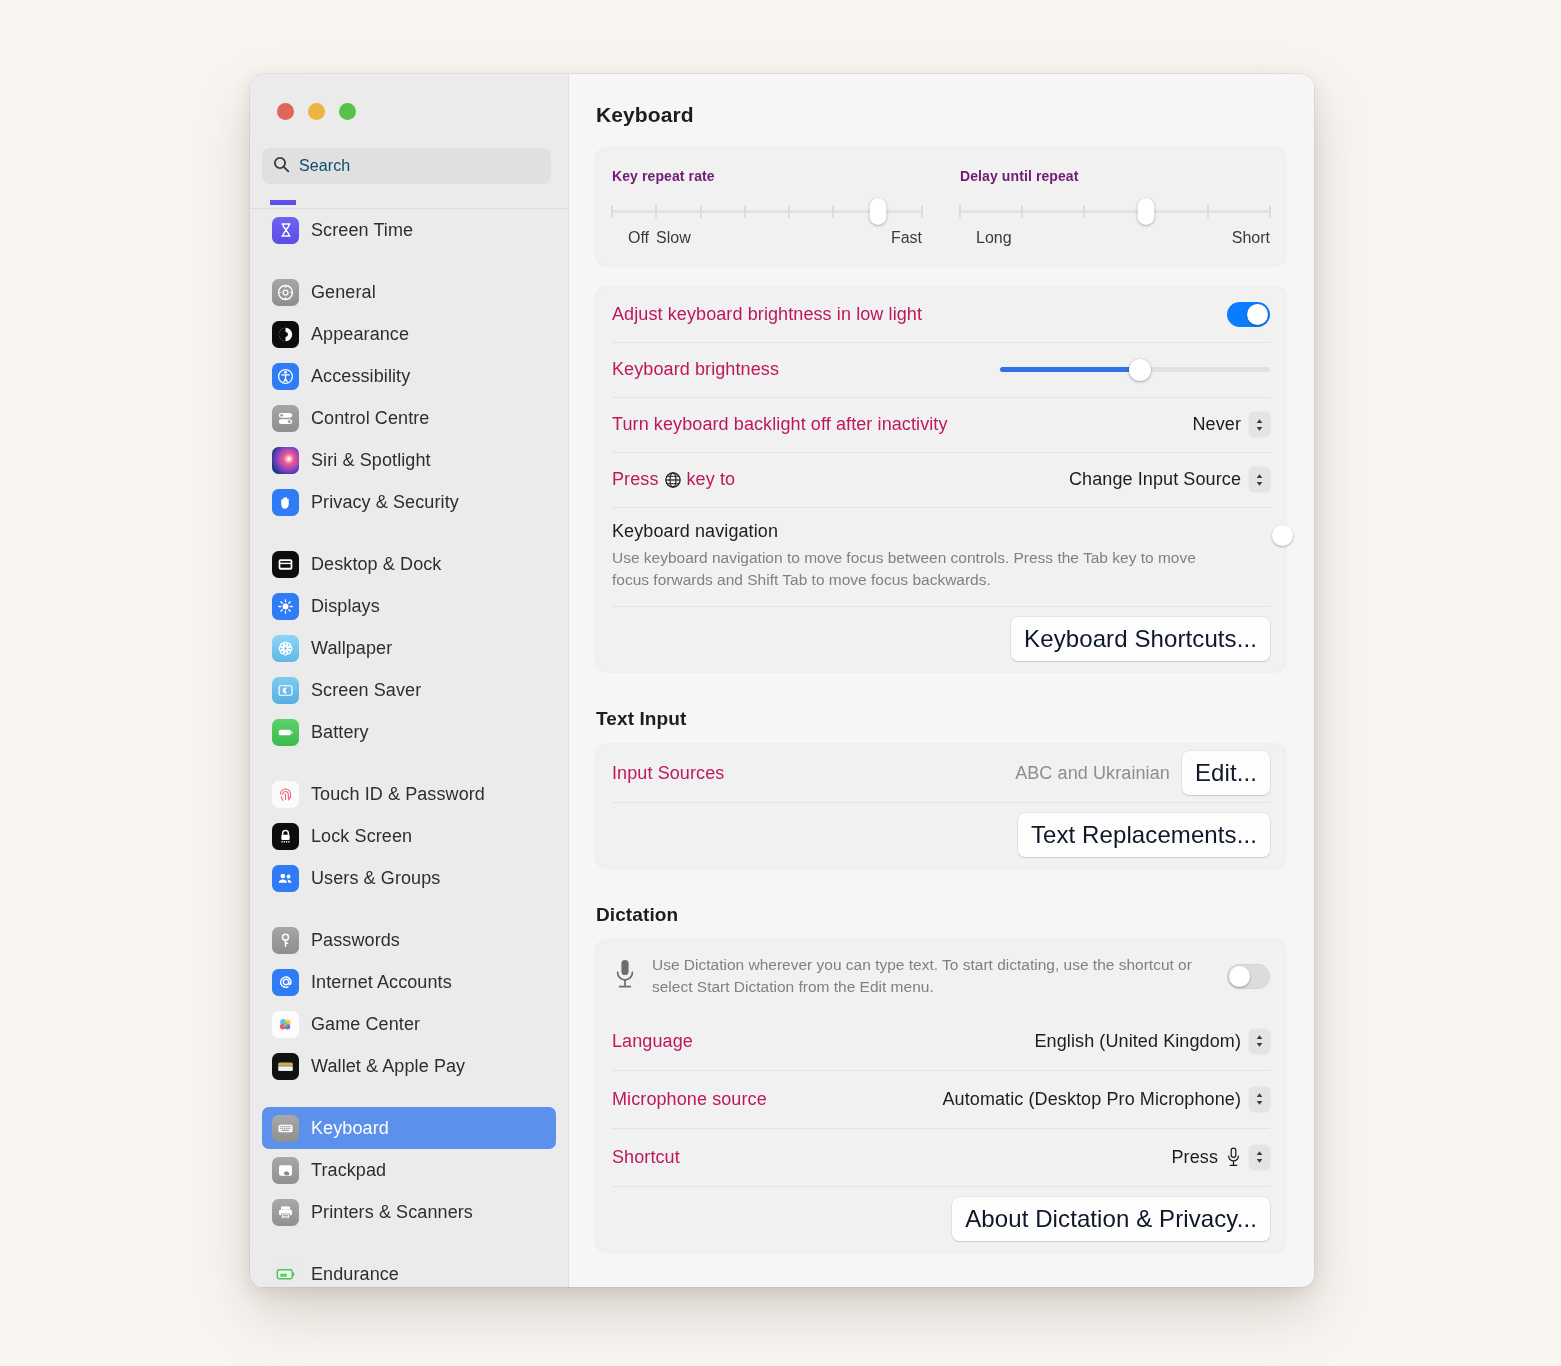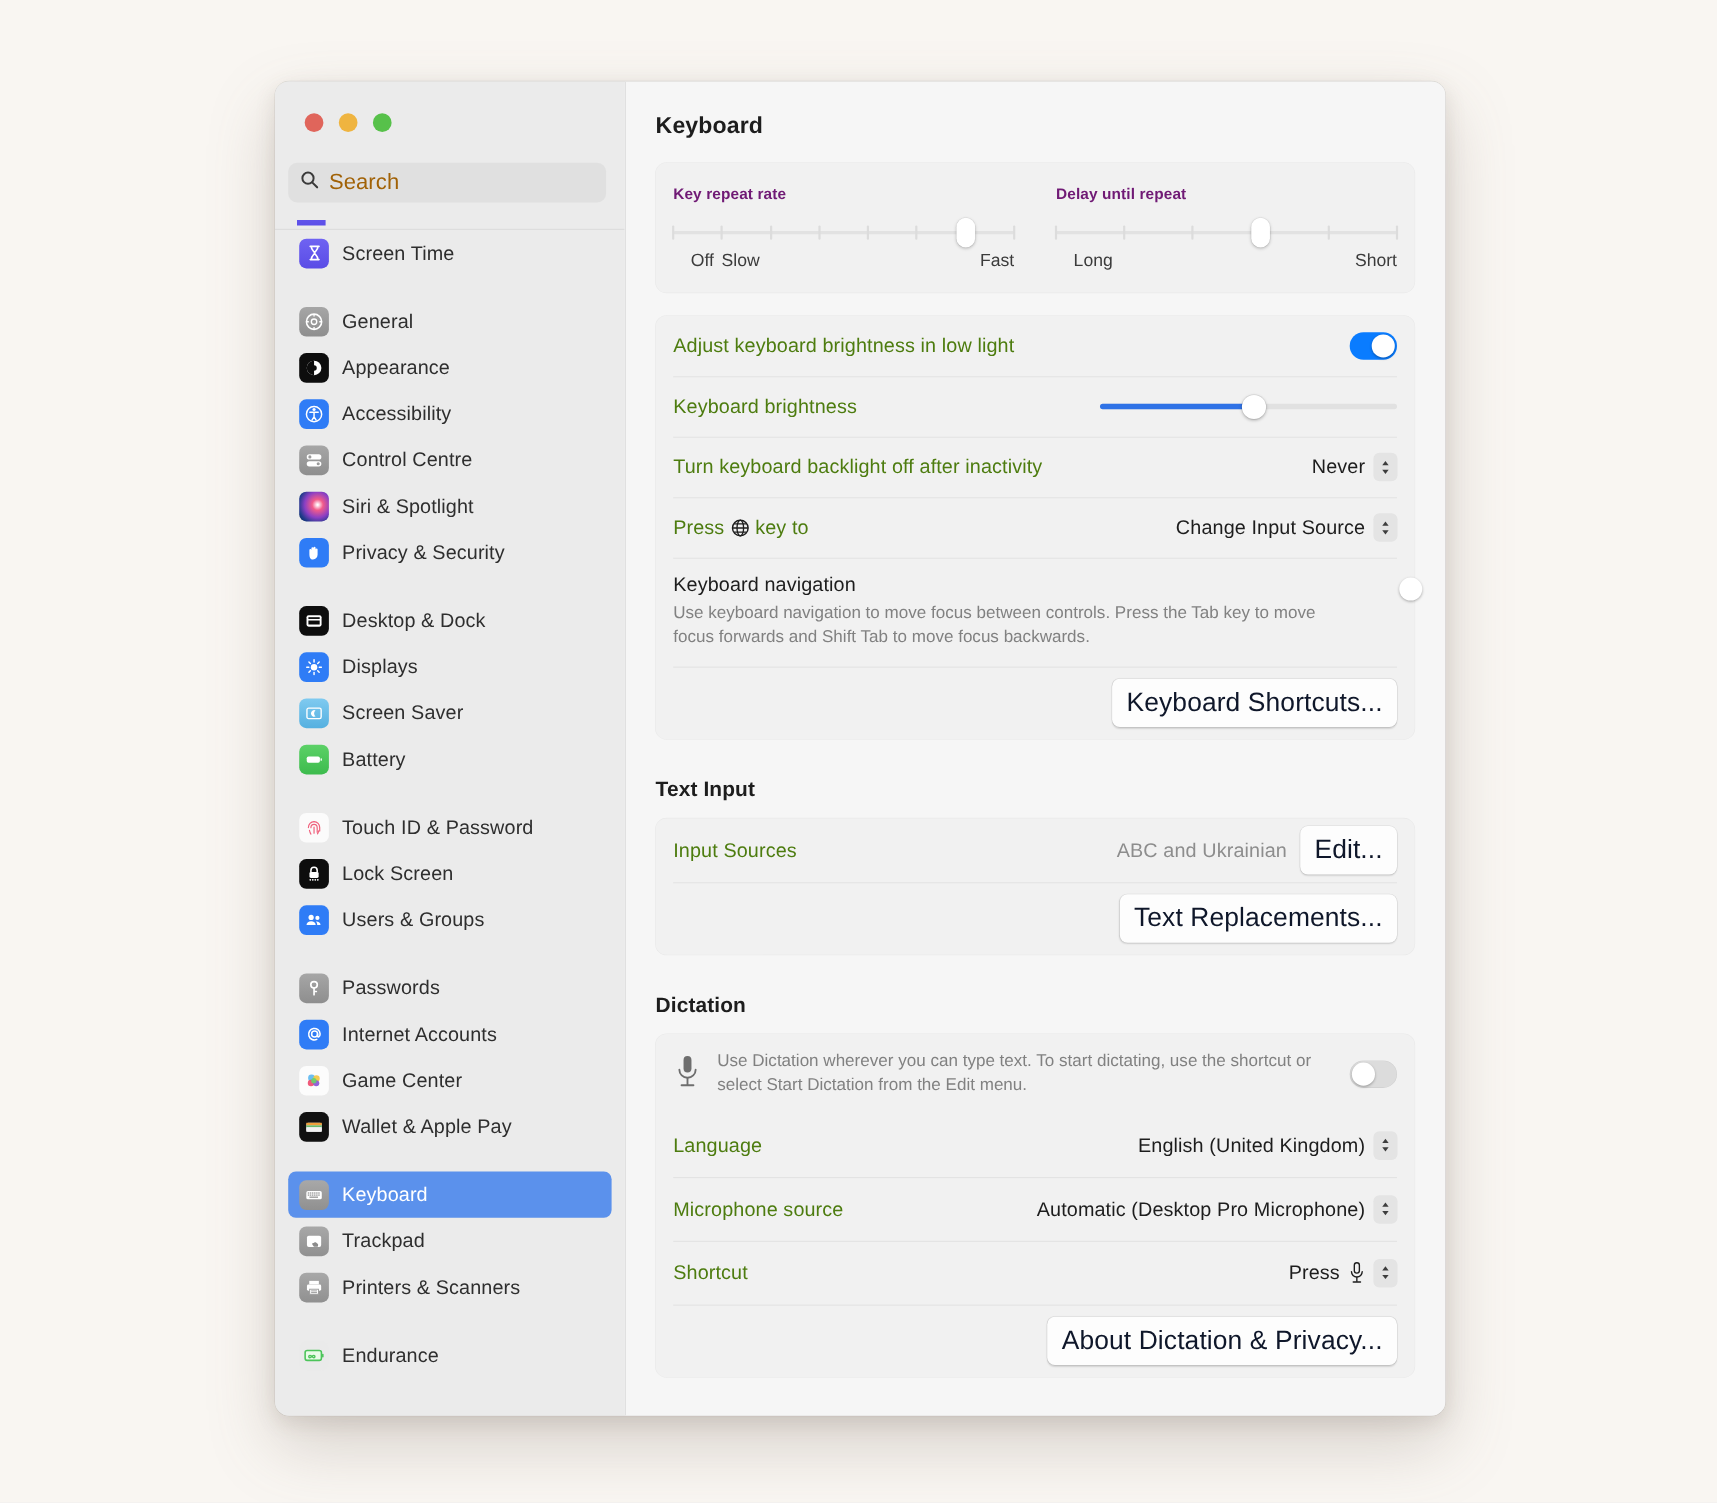--- a/index.html
+++ b/index.html
@@ -55,22 +55,22 @@
   .searchbox {
     height: 36px;
     background: #e0e0e0;
     border-radius: 8px;
     display: flex;
     align-items: center;
     padding: 0 11px;
     gap: 9px;
   }
   .searchbox .placeholder {
-    font-size: 20px;
-    color: #a16207;
+    font-size: 16px;
+    color: #0c4a6e;
     letter-spacing: .1px;
   }
 
   .navscroll {
     margin-top: 16px;
     flex: 1;
     position: relative;
     overflow: hidden;
   }
   .nav-divider {
@@ -211,21 +211,21 @@
   }
   .row + .row::before, .row-sep::before {
     content:"";
     position: absolute;
     left: 16px; right: 16px; top: 0;
     height: 1px;
     background: #e3e3e3;
   }
   .row .rlabel {
     font-size: 18px;
-    color: #4d7c0f;
+    color: #be185d;
     letter-spacing: .1px;
     display: flex;
     align-items: center;
     gap: 5px;
   }
   .row .spacer { flex: 1; }
   .rvalue {
     font-size: 18px;
     color: #1d1d1d;
     letter-spacing: .1px;
@@ -483,20 +483,38 @@
                 <line x1="5.1" y1="5.1" x2="6.5" y2="6.5"></line>
                   <line x1="13.5" y1="13.5" x2="14.9" y2="14.9"></line>
                 <line x1="14.9" y1="5.1" x2="13.5" y2="6.5"></line>
                   <line x1="6.5" y1="13.5" x2="5.1" y2="14.9"></line>
               </g>
             </svg>
           </span>
           <span class="label">Displays</span>
         </div>
 
+        <div class="navitem">
+          <span class="ic" style="background:linear-gradient(180deg,#8fd4f5,#5fb8e8)">
+            <svg width="19" height="19" viewBox="0 0 20 20">
+              <g fill="none" stroke="#fff" stroke-width="1.2">
+                <circle cx="10" cy="10" r="2.3"></circle>
+                <circle cx="10" cy="5.6" r="2.3"></circle>
+                  <circle cx="10" cy="14.4" r="2.3"></circle>
+                <circle cx="5.6" cy="10" r="2.3"></circle>
+                  <circle cx="14.4" cy="10" r="2.3"></circle>
+                <circle cx="6.9" cy="6.9" r="2.3"></circle>
+                  <circle cx="13.1" cy="13.1" r="2.3"></circle>
+                <circle cx="13.1" cy="6.9" r="2.3"></circle>
+                  <circle cx="6.9" cy="13.1" r="2.3"></circle>
+              </g>
+            </svg>
+          </span>
+          <span class="label">Wallpaper</span>
+        </div>
 
         <div class="navitem">
           <span class="ic" style="background:linear-gradient(180deg,#7fcaf0,#55b0e0)">
             <svg width="19" height="19" viewBox="0 0 20 20">
               <rect x="3.2" y="5" width="13.6" height="10" rx="1.6" fill="none" stroke="#fff" stroke-width="1.3"></rect>
               <path d="M11.4 7.2a3.1 3.1 0 10.1 5.6 3.5 3.5 0 01-.1-5.6z" fill="#fff"></path>
             </svg>
           </span>
           <span class="label">Screen Saver</span>
         </div>

